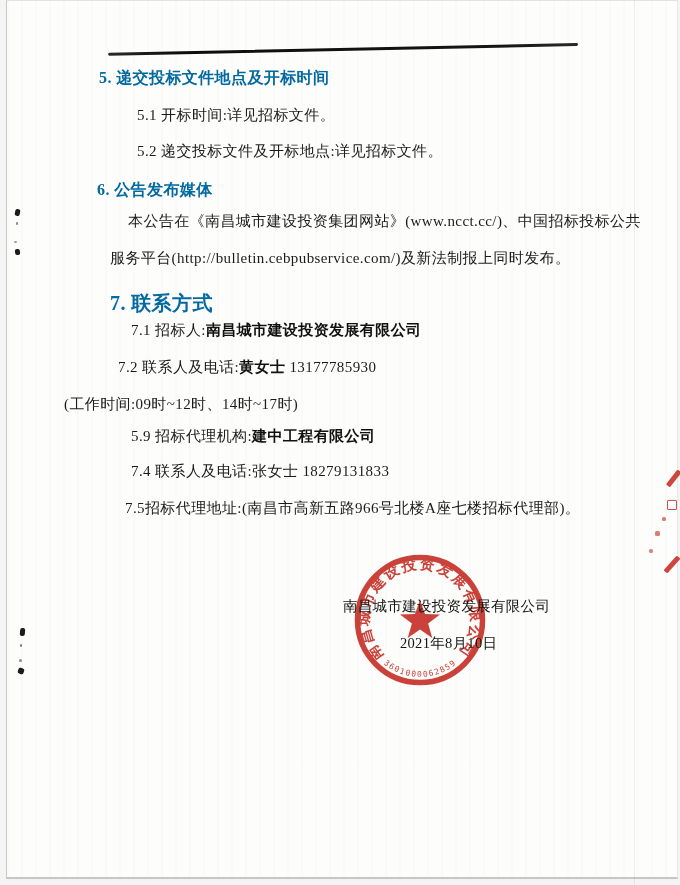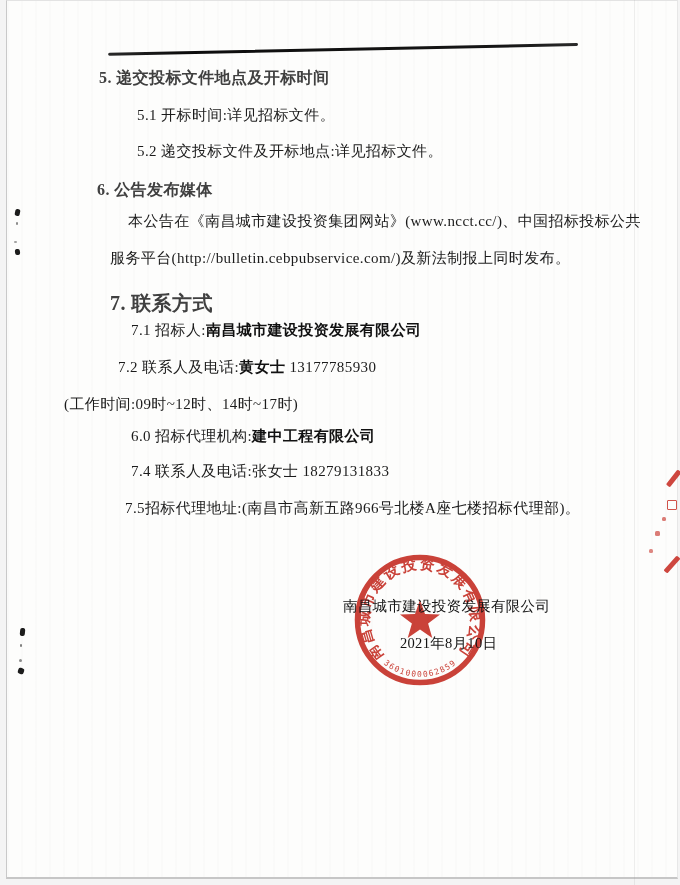--- a/index.html
+++ b/index.html
@@ -18,21 +18,21 @@
   }
   .paper::after{ 
     content:"";position:absolute;inset:0;
     background:repeating-linear-gradient(90deg,rgba(0,0,0,0.012) 0 2px,rgba(0,0,0,0) 2px 14px);
     pointer-events:none;
   }
   .line{
     position:absolute;white-space:nowrap;
     color:#1b1b1b;font-size:15px;letter-spacing:0.4px;
   }
-  .h{font-weight:bold;color:#404040;}
+  .h{font-weight:bold;color:#0369a1;}
   .b{font-weight:bold;color:#111;}
   .scanline{
     position:absolute;left:108px;top:43px;width:470px;height:2.6px;
     background:linear-gradient(90deg,#2a2a2a,#0d0d0d 15%,#161616 85%,#2a2a2a);
     transform:rotate(-1.2deg);transform-origin:100% 50%;
     border-radius:2px;
   }
   .speck{position:absolute;background:#1c1c1c;border-radius:2px;}
   .redmark{position:absolute;background:#c5271d;border-radius:1.5px;opacity:.85;}
   .redbox{position:absolute;border:1.6px solid #c5271d;border-radius:1px;opacity:.8;background:transparent;}
@@ -75,21 +75,21 @@
 <div class="line" style="left:110px;top:249px;font-family:Liberation Serif, serif;">服务平台(http://bulletin.cebpubservice.com/)及新法制报上同时发布。</div>
 
 <div class="line h" style="left:110px;top:290px;font-size:20px;">7. 联系方式</div>
 
 <div class="line" style="left:131px;top:321px;"><span>7.1 招标人:</span><span class="b">南昌城市建设投资发展有限公司</span></div>
 
 <div class="line" style="left:118px;top:358px;"><span>7.2 联系人及电话:</span><span class="b">黄女士</span><span> 13177785930</span></div>
 
 <div class="line" style="left:64px;top:395px;">(工作时间:09时~12时、14时~17时)</div>
 
-<div class="line" style="left:131px;top:427px;"><span>6.0 招标代理机构:</span><span class="b">建中工程有限公司</span></div>
+<div class="line" style="left:131px;top:427px;"><span>5.9 招标代理机构:</span><span class="b">建中工程有限公司</span></div>
 
 <div class="line" style="left:131px;top:462px;">7.4 联系人及电话:张女士  18279131833</div>
 <div class="line" style="left:125px;top:499px;">7.5招标代理地址:(南昌市高新五路966号北楼A座七楼招标代理部)。</div>
 
 <svg class="stamp" width="150" height="150" viewBox="0 0 150 150">
   <circle cx="75" cy="75" r="62.5" fill="none" stroke="#c5271d" stroke-width="5.5"></circle>
   <polygon points="75,55 80,69.1 95,69.5 83.1,78.6 87.3,93 75,84.5 62.7,93 66.9,78.6 55,69.5 70,69.1" fill="#c5271d"></polygon>
   <defs>
     <path id="ringPath" d="M 38.94 111.06 A 51 51 0 1 1 111.06 111.06"></path>
     <path id="serialPath" d="M 36.9 117.4 A 57 57 0 0 0 113.1 117.4"></path>

